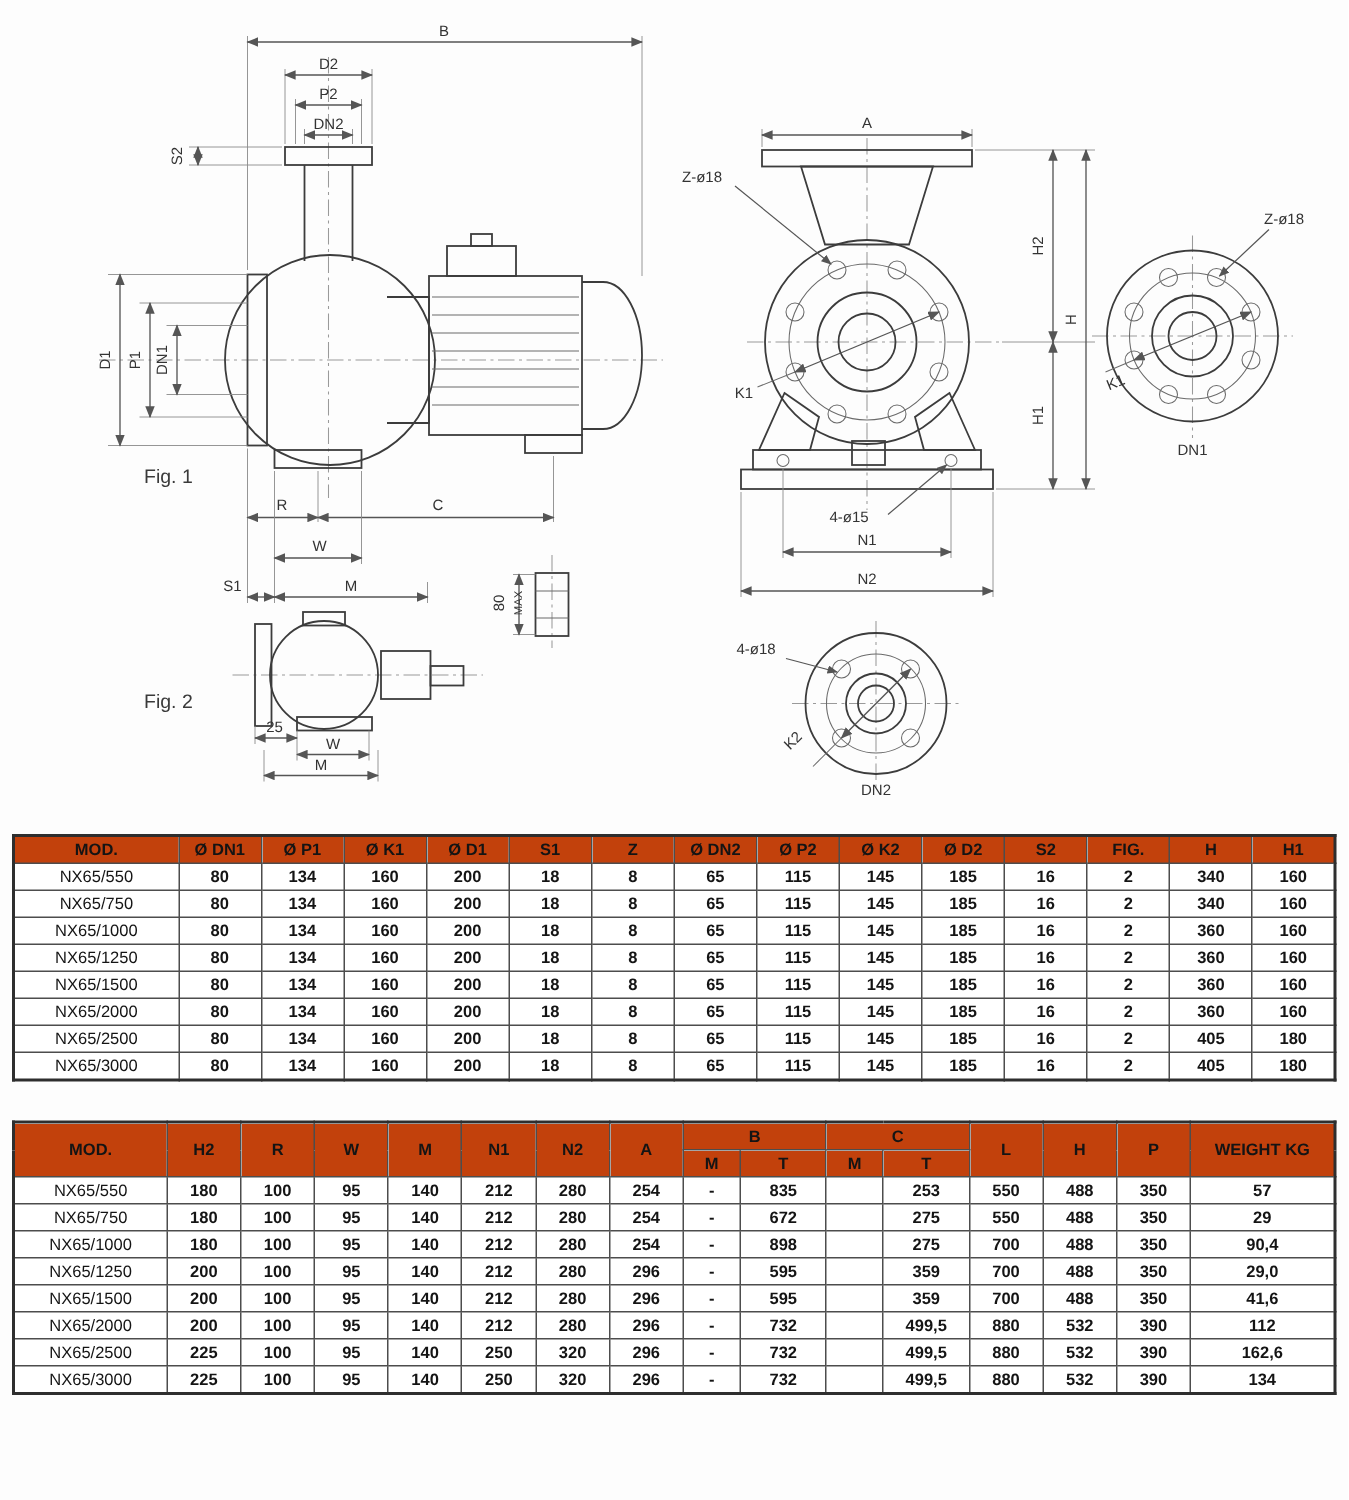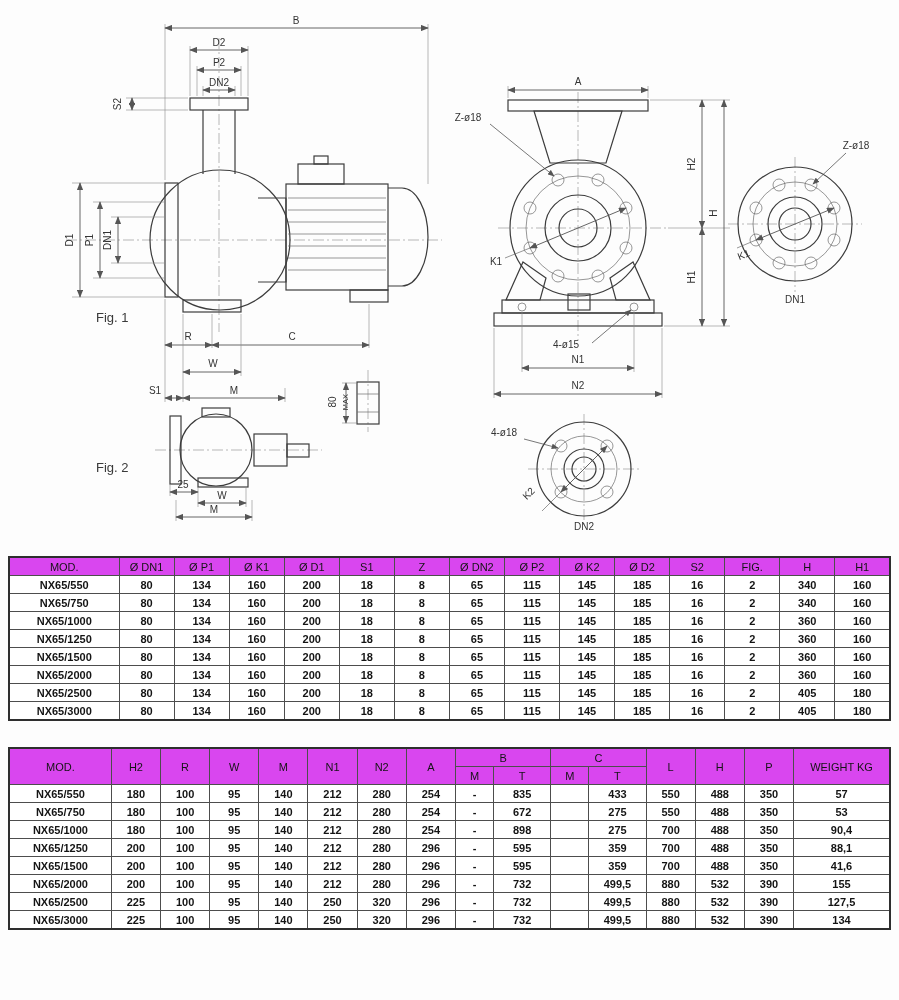--- a/index.html
+++ b/index.html
@@ -13,23 +13,23 @@
   .ext{stroke:#8a8a8a;stroke-width:.6;}
   .cl{stroke:#9a9a9a;stroke-width:.7;stroke-dasharray:11 3 2 3;}
   .lbl{font:10px "Liberation Sans",sans-serif;fill:#333;text-anchor:middle;}
   .sm{font:7.5px "Liberation Sans",sans-serif;fill:#333;text-anchor:middle;}
   .cap{font:13px "Liberation Sans",sans-serif;fill:#3a3a3a;}
   
   .tables{padding:0 8px;}
   table{border-collapse:collapse;width:100%;table-layout:fixed;font-size:11px;color:#141414;background:#fff;}
   table{border:2px solid #2e2e2e;}
   th,td{border:1px solid #4d4d4d;text-align:center;padding:2.5px 1px;white-space:nowrap;overflow:hidden;}
-  th{background:#d946ef;font-weight:normal;}
+  th{background:#c2410c;font-weight:bold;}
   td{font-weight:bold;}
-  td.mod{font-weight:bold;}
+  td.mod{font-weight:normal;}
   #t2{margin-top:26px;}
 </style>
 </head>
 <body>
 
 <div class="page">
 
   <svg width="899" height="556" viewBox="0 0 899 556">
     <defs>
       <marker id="arr" viewBox="0 0 10 8" markerWidth="9" markerHeight="7" refX="9" refY="4" orient="auto-start-reverse">
@@ -469,21 +469,21 @@
             <td>180</td>
             <td>100</td>
             <td>95</td>
             <td>140</td>
             <td>212</td>
             <td>280</td>
             <td>254</td>
             <td>-</td>
             <td>835</td>
             <td></td>
-            <td>433</td>
+            <td>253</td>
             <td>550</td>
             <td>488</td>
             <td>350</td>
             <td>57</td>
           </tr>
           <tr>
             <td class="mod">NX65/750</td>
             <td>180</td>
             <td>100</td>
             <td>95</td>
@@ -491,21 +491,21 @@
             <td>212</td>
             <td>280</td>
             <td>254</td>
             <td>-</td>
             <td>672</td>
             <td></td>
             <td>275</td>
             <td>550</td>
             <td>488</td>
             <td>350</td>
-            <td>53</td>
+            <td>29</td>
           </tr>
           <tr>
             <td class="mod">NX65/1000</td>
             <td>180</td>
             <td>100</td>
             <td>95</td>
             <td>140</td>
             <td>212</td>
             <td>280</td>
             <td>254</td>
@@ -527,21 +527,21 @@
             <td>212</td>
             <td>280</td>
             <td>296</td>
             <td>-</td>
             <td>595</td>
             <td></td>
             <td>359</td>
             <td>700</td>
             <td>488</td>
             <td>350</td>
-            <td>88,1</td>
+            <td>29,0</td>
           </tr>
           <tr>
             <td class="mod">NX65/1500</td>
             <td>200</td>
             <td>100</td>
             <td>95</td>
             <td>140</td>
             <td>212</td>
             <td>280</td>
             <td>296</td>
@@ -563,39 +563,39 @@
             <td>212</td>
             <td>280</td>
             <td>296</td>
             <td>-</td>
             <td>732</td>
             <td></td>
             <td>499,5</td>
             <td>880</td>
             <td>532</td>
             <td>390</td>
-            <td>155</td>
+            <td>112</td>
           </tr>
           <tr>
             <td class="mod">NX65/2500</td>
             <td>225</td>
             <td>100</td>
             <td>95</td>
             <td>140</td>
             <td>250</td>
             <td>320</td>
             <td>296</td>
             <td>-</td>
             <td>732</td>
             <td></td>
             <td>499,5</td>
             <td>880</td>
             <td>532</td>
             <td>390</td>
-            <td>127,5</td>
+            <td>162,6</td>
           </tr>
           <tr>
             <td class="mod">NX65/3000</td>
             <td>225</td>
             <td>100</td>
             <td>95</td>
             <td>140</td>
             <td>250</td>
             <td>320</td>
             <td>296</td>

